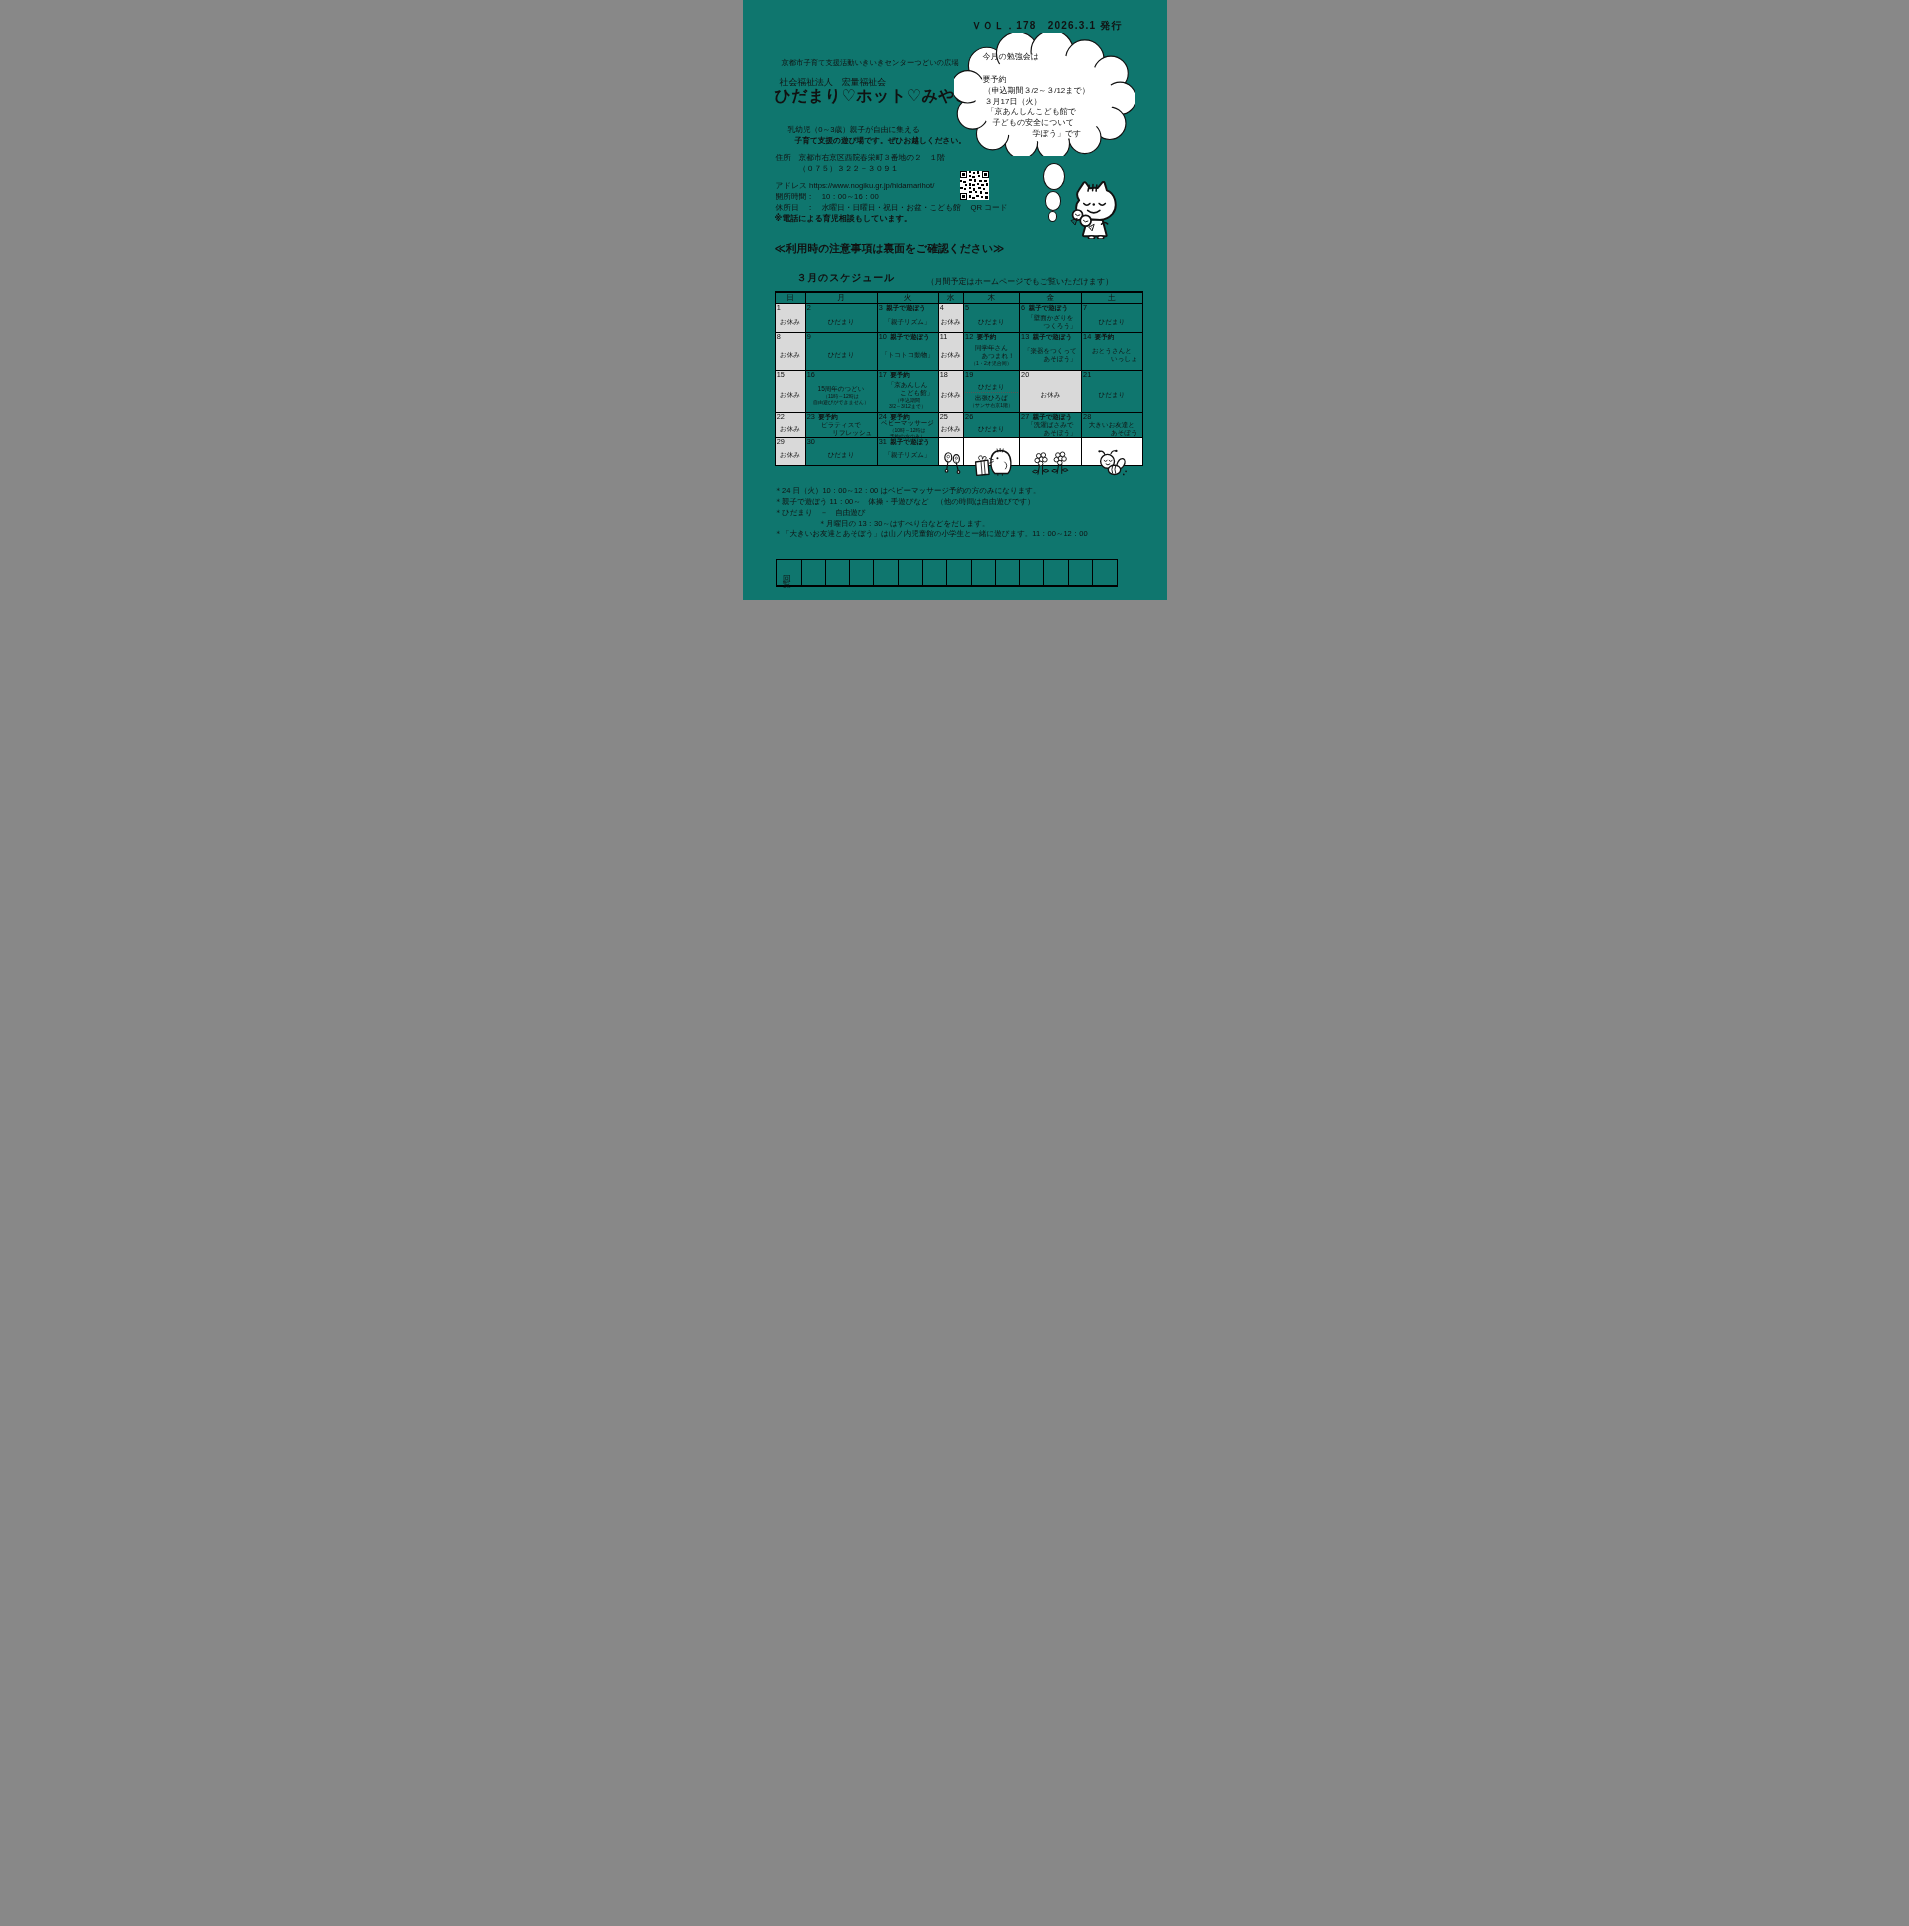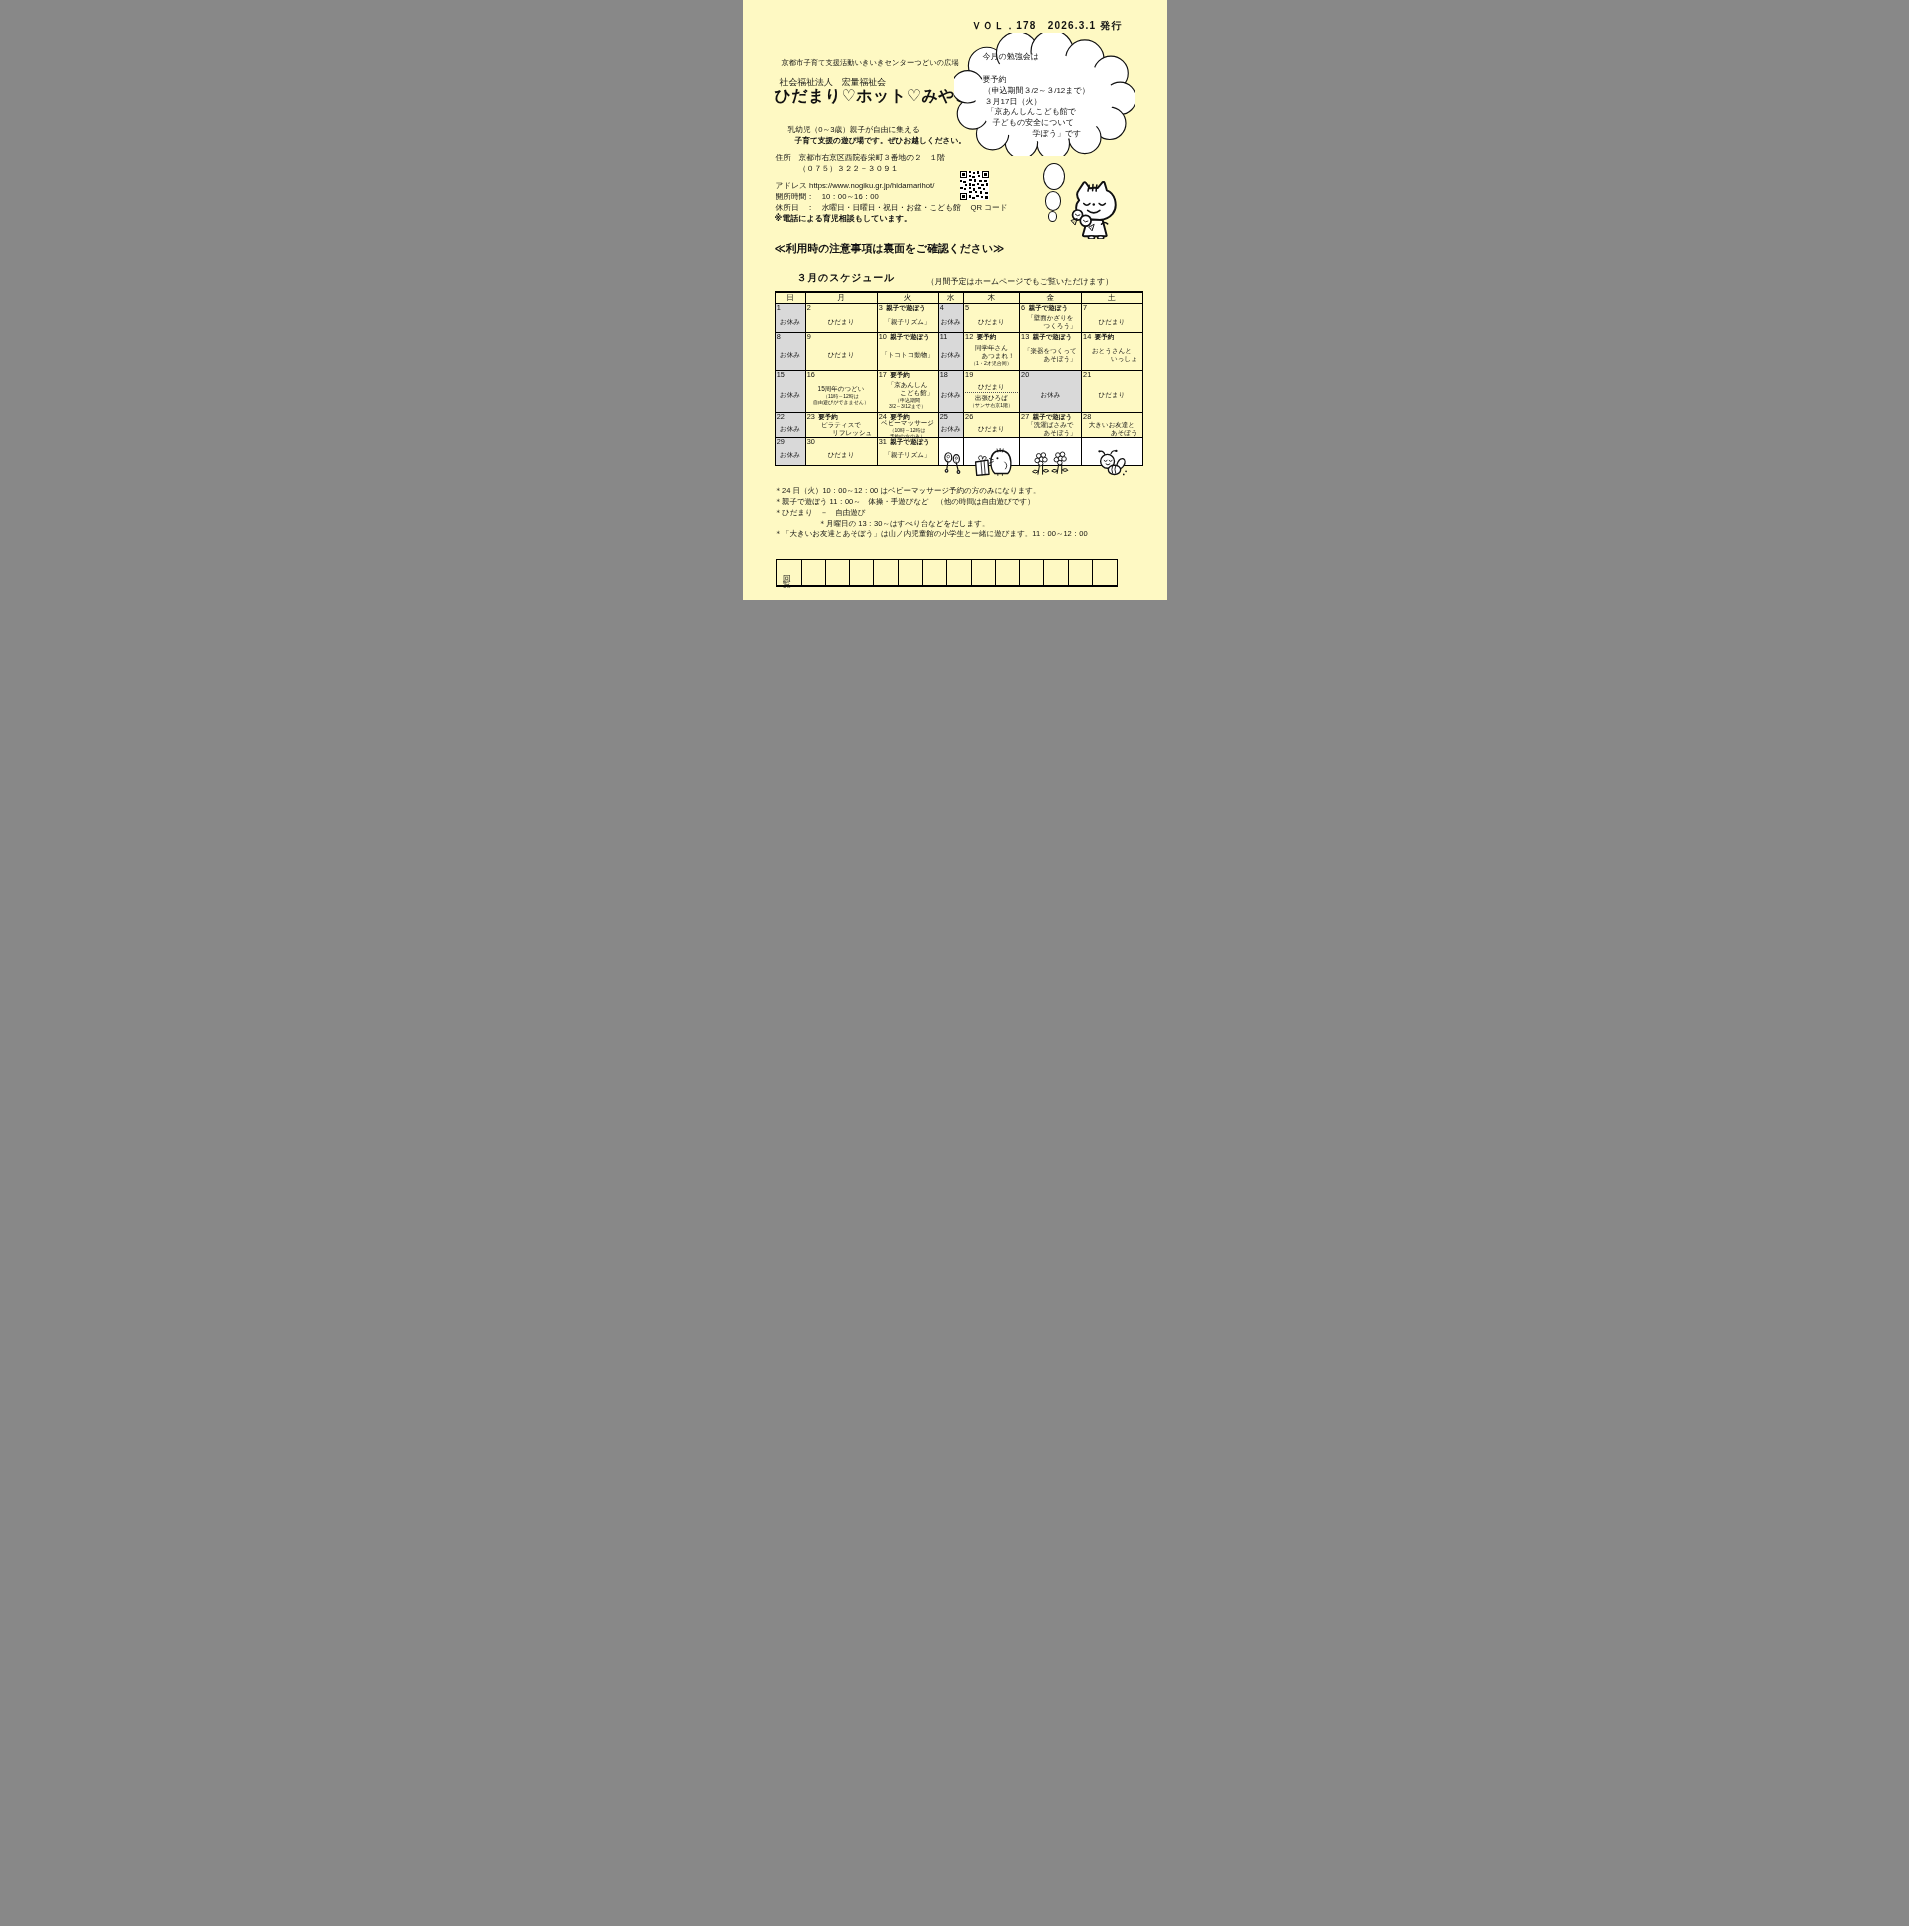--- a/index.html
+++ b/index.html
@@ -1,18 +1,18 @@
 <!DOCTYPE html>
 <html lang="ja" style="font-size:6.2px"><head>
 <meta charset="utf-8">
 <style>
   html,body{margin:0;padding:0;background:#888;}
   .page{
     position:relative; width:424px; height:600px; margin:0 auto;
-    background:#fef9c3; color:#111;
+    background:#0f766e; color:#111;
     font-family:"Liberation Sans","DejaVu Sans",sans-serif;
     overflow:hidden;
   }
   .abs{position:absolute; white-space:nowrap;}
   .vol{font-size:10px; font-weight:700; letter-spacing:1.2px;}
   .org-line1{font-size:7.3px;}
   .org-line2{font-size:8.9px;}
   .main-title{font-size:16px; font-weight:700; letter-spacing:0.4px;}
   .intro{font-size:7.7px;}
   .contact{font-size:7.7px;}

